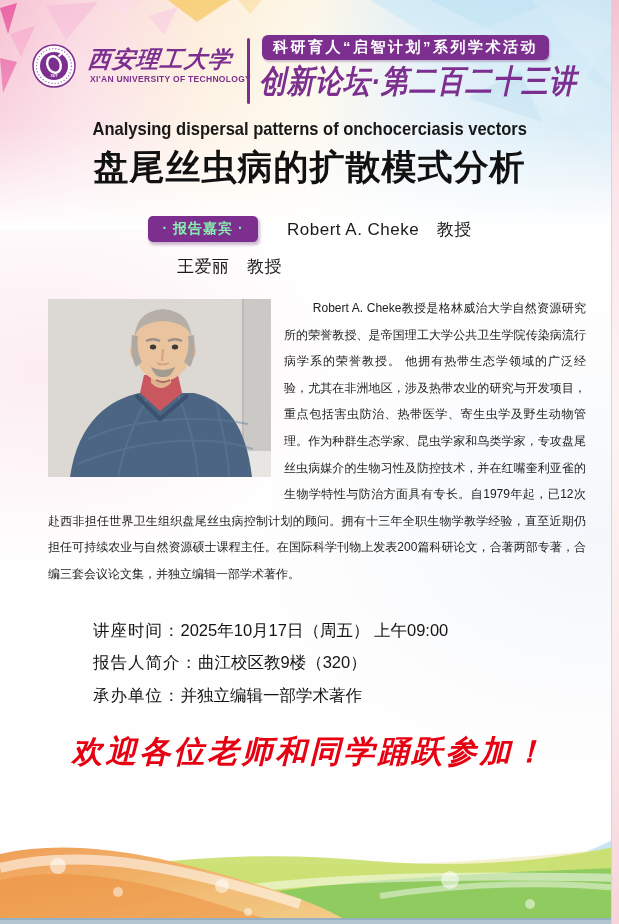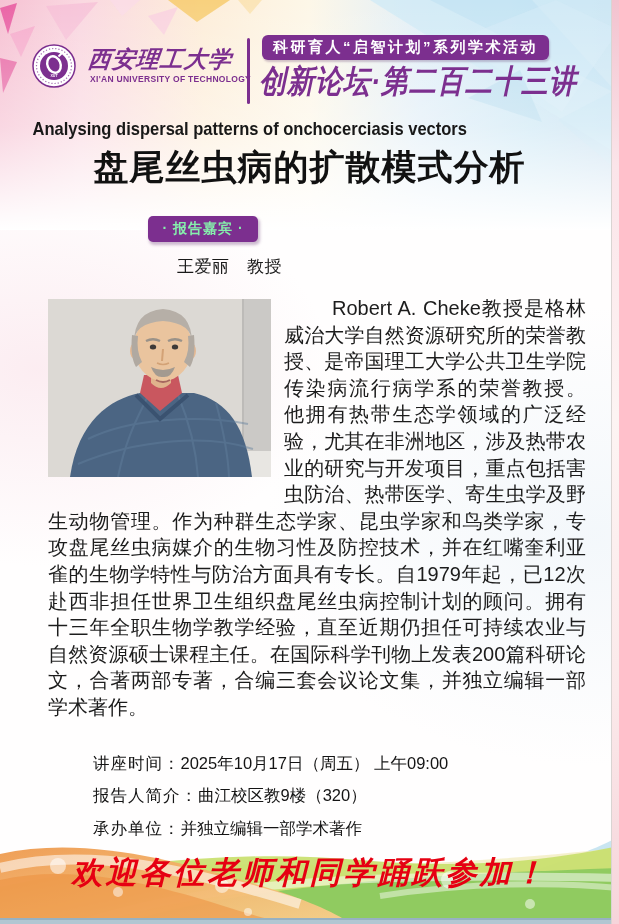--- a/index.html
+++ b/index.html
@@ -24,43 +24,43 @@
     color:#7c2f8f;letter-spacing:1px;transform:skewX(-6deg);}
   .brand-en{position:absolute;left:90px;top:74px;font-size:8.5px;font-weight:bold;color:#7c2f8f;letter-spacing:.3px;}
   .header-divider{position:absolute;left:247px;top:38px;width:3px;height:66px;background:#7c2f8f;border-radius:2px;}
   .series-badge{position:absolute;left:262px;top:35px;background:#7c2f8f;color:#fff;
     font-size:15px;font-weight:bold;letter-spacing:2.5px;padding:3px 11px;border-radius:6px;
     box-shadow:1px 2px 2px rgba(80,30,90,.25);white-space:nowrap;}
   .forum-line{position:absolute;left:259px;top:60px;font-size:27px;font-weight:900;font-style:italic;
     color:#7c2f8f;letter-spacing:1px;transform:scaleY(1.18);transform-origin:left top;white-space:nowrap;}
 
   .main{padding-top:118px;}
-  .title-en{font-size:19px;font-weight:bold;color:#181818;}
+  .title-en{text-align:center;font-size:19px;font-weight:bold;color:#181818;}
   .title-en span{display:inline-block;transform:scaleX(.87);transform-origin:center;white-space:nowrap;}
   .title-cn{text-align:center;font-size:35px;font-weight:bold;color:#111;letter-spacing:1px;margin-top:4px;}
 
   .speakers{margin-top:25px;margin-left:148px;}
   .speaker-row{display:flex;align-items:center;margin-bottom:13px;}
   .pill{background:#7c2f8f;color:#86efac;font-weight:bold;font-size:14px;letter-spacing:1px;
     padding:4px 10px;border-radius:5px;text-align:center;min-width:90px;
     box-shadow:1.5px 2.5px 3px rgba(110,60,120,.35);white-space:nowrap;}
   .speaker-value{margin-left:29px;font-size:17px;color:#1a1a1a;letter-spacing:.5px;}
 
   .intro-badge-row{text-align:center;margin-top:12px;}
   .intro-badge-row .pill{display:inline-block;}
 
   .intro-body{margin:17px 33px 0 48px;}
   .photo{float:left;width:223px;height:178px;margin:4px 13px 6px 0;}
-  .bio{margin:0;font-size:20px;line-height:26.6px;text-align:justify;color:#1c1c1c;text-indent:2.4em;}
+  .bio{margin:0;font-size:12px;line-height:26.6px;text-align:justify;color:#1c1c1c;text-indent:2.4em;}
 
   .details{clear:both;margin-left:93px;margin-top:26px;font-size:16.5px;line-height:32.5px;color:#141414;}
   .detail-row{white-space:nowrap;}
   .detail-label{letter-spacing:1px;}
 
-  .welcome{text-align:center;margin-top:8px;font-size:31px;font-weight:900;font-style:italic;
+  .welcome{text-align:center;margin-top:20px;font-size:31px;font-weight:900;font-style:italic;
     color:#e60012;letter-spacing:3px;position:relative;z-index:2;white-space:nowrap;}
 </style>
 </head>
 <body>
 
 <div class="poster">
 
   <svg class="bg-top" width="619" height="230" viewBox="0 0 619 230">
     <defs>
       <linearGradient id="tg" x1="0" y1="0" x2="1" y2="0">
@@ -141,20 +141,21 @@
     <div class="series-badge">科研育人“启智计划”系列学术活动</div>
     <div class="forum-line">创新论坛·第二百二十三讲</div>
 
     <div class="main">
       <div class="title-en"><span>Analysing dispersal patterns of onchocerciasis vectors</span></div>
       <div class="title-cn">盘尾丝虫病的扩散模式分析</div>
 
       <div class="speakers">
         <div class="speaker-row">
           <span class="pill">· 报告嘉宾 ·</span>
+          <span class="speaker-value">Robert A. Cheke　教授</span>
         </div>
         <div class="speaker-row">
           <span class="speaker-value">王爱丽　教授</span>
         </div>
       </div>
 
 
       <div class="intro-body">
         <svg class="photo" viewBox="0 0 223 178">
           <rect width="223" height="178" fill="#dcd9d4"></rect>

